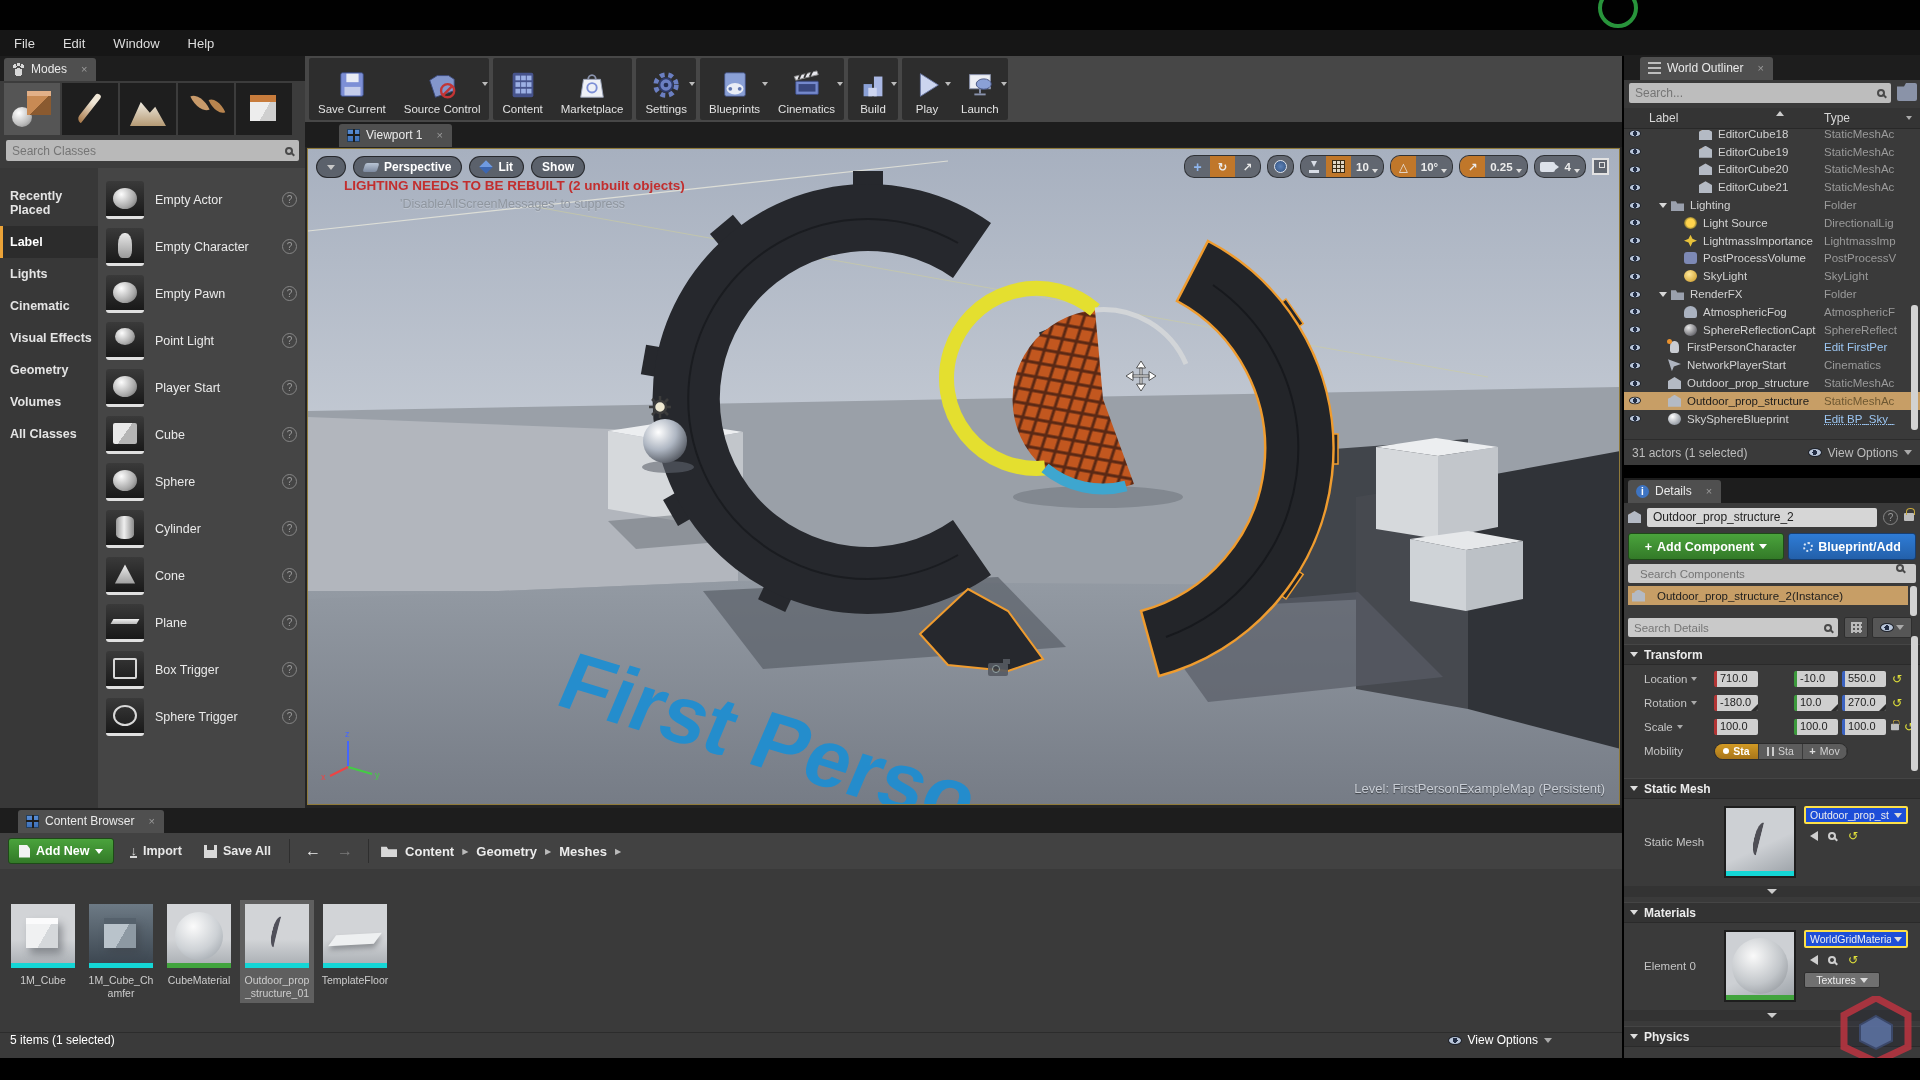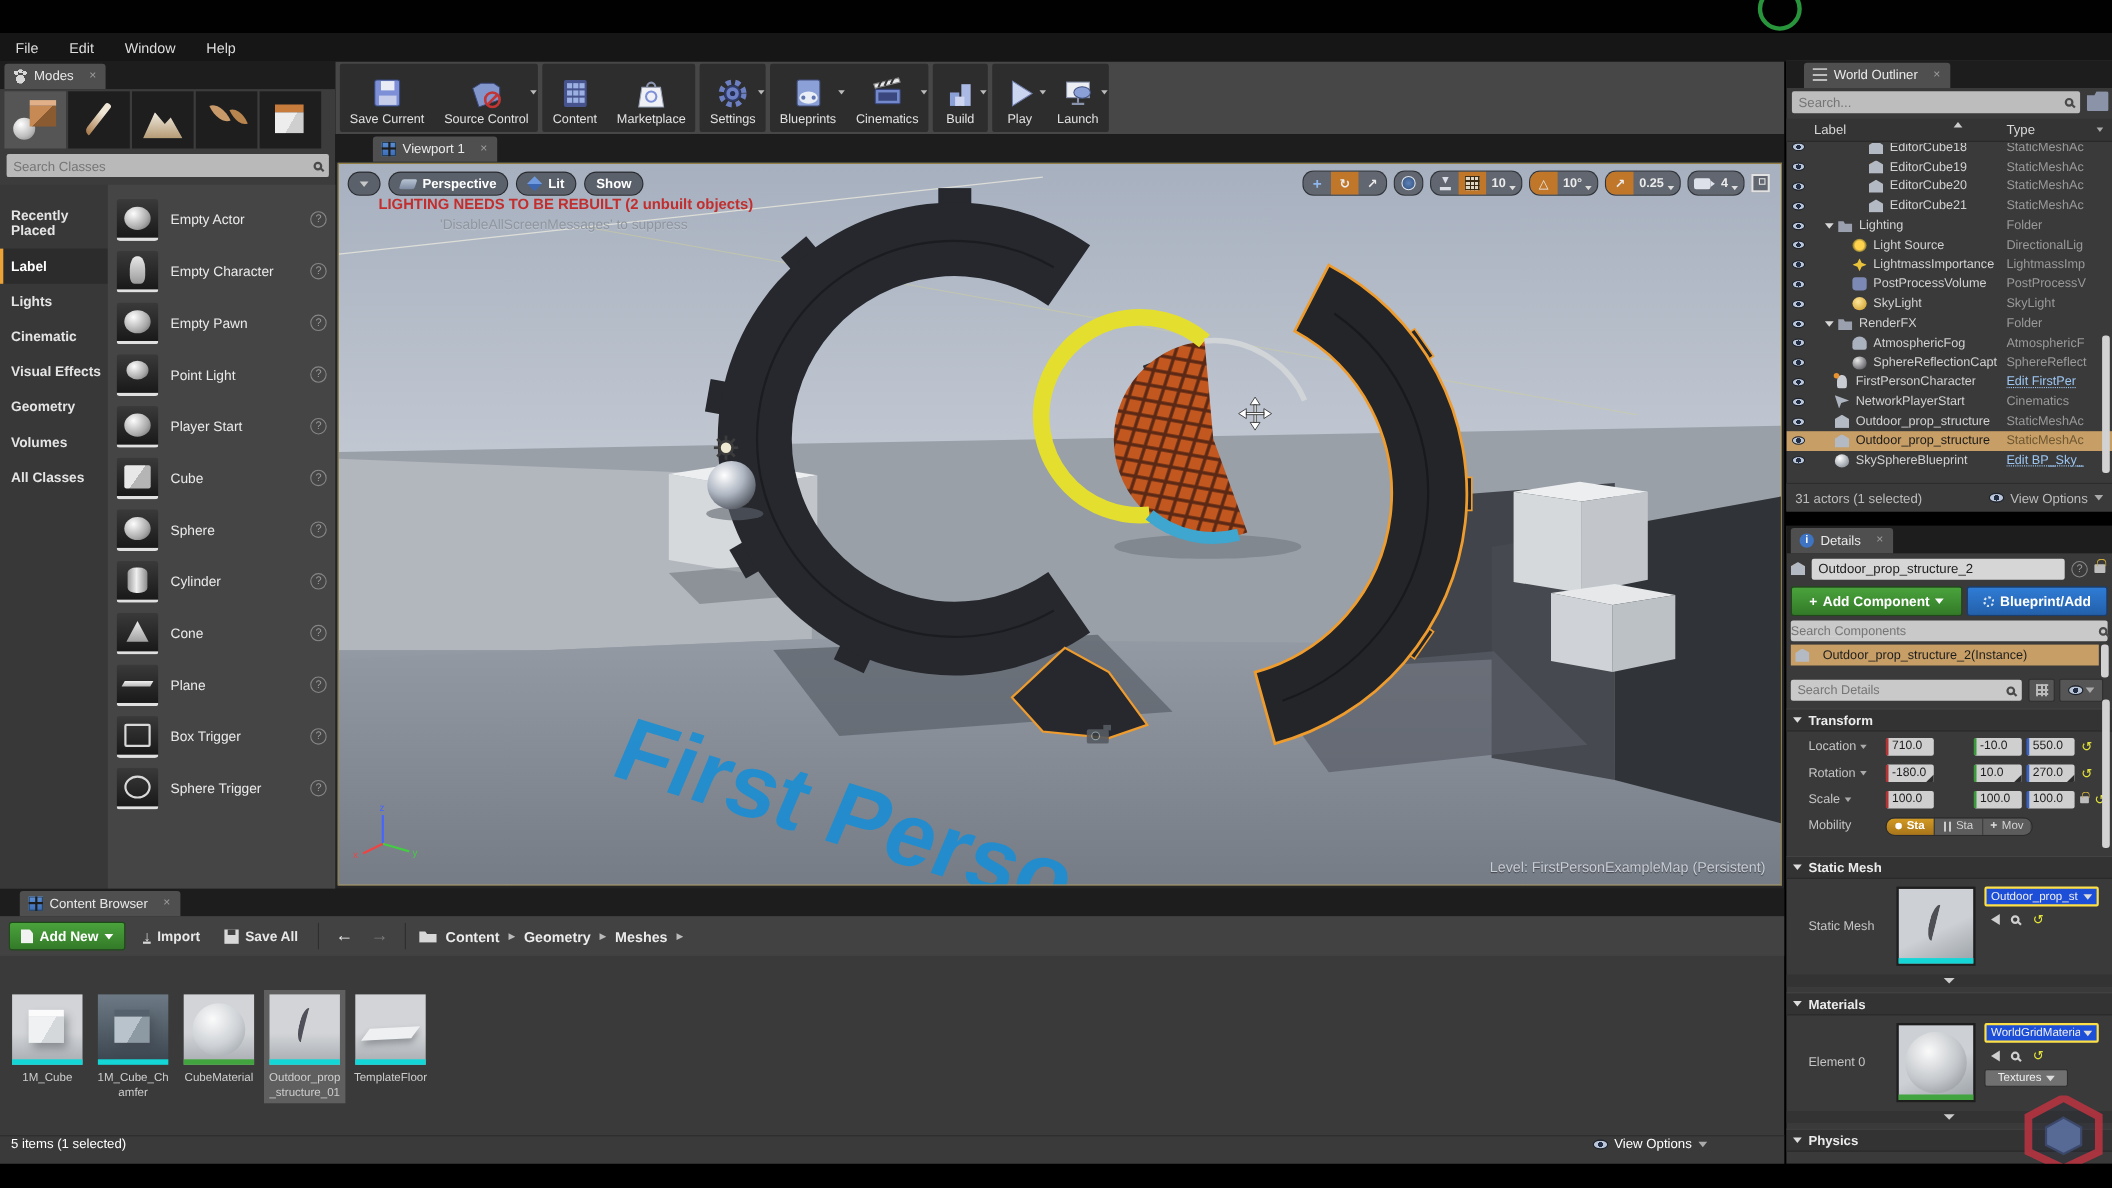--- a/index.html
+++ b/index.html
@@ -144,21 +144,21 @@
   #d-name { position:absolute; left:4px; top:27px; right:4px; height:24px; display:flex; align-items:center; gap:6px; }
   #d-name .oli { margin:0; }
   #d-name input { flex:1; height:19px; background:#d6d6d6; border-radius:2px; font-size:12px; color:#222; padding:0 6px; }
   #d-name .phelp { margin:0; }
   .lockico { width:10px; height:8px; background:#c9a93a; border-radius:1px; position:relative; margin-right:2px; }
   .lockico::before { content:""; position:absolute; left:1.5px; top:-5px; width:7px; height:6px; border:1.5px solid #c9a93a; border-bottom:none; border-radius:4px 4px 0 0; }
   #d-btnrow { position:absolute; left:4px; top:55px; right:4px; height:27px; display:flex; gap:4px; }
   .btn-green { flex:0 0 156px; background:linear-gradient(#4aa33c,#337a28); border:1px solid #1e4a18; border-radius:3px; color:#fff; font-weight:bold; font-size:12.5px; display:flex; align-items:center; justify-content:center; gap:5px; }
   .btn-blue { flex:1; background:linear-gradient(#2f7cd6,#2360aa); border:1px solid #173f73; border-radius:3px; color:#fff; font-weight:bold; font-size:12.5px; display:flex; align-items:center; justify-content:center; gap:5px; overflow:hidden; white-space:nowrap; }
   .gearsdots { width:10px; height:10px; border-radius:50%; border:2.5px dotted #d8e4f4; flex:none; }
-  #d-searchcomp { position:absolute; left:4px; top:86px; right:4px; height:19px; background:#c9c9c9; border-radius:2px; display:flex; align-items:center; padding:0 0; gap:6px;text-decoration:underline; }
+  #d-searchcomp { position:absolute; left:4px; top:86px; right:4px; height:19px; background:#c9c9c9; border-radius:2px; display:flex; padding:0 12px; gap:6px;text-decoration:underline; }
   #d-searchcomp input { flex:1; background:transparent; font-size:11.5px; color:#555; }
   #d-instance { position:absolute; left:4px; top:108px; right:12px; height:19px; background:#c79e66; display:flex; align-items:center; gap:6px; padding:0 4px; font-size:11.5px; color:#1d1d1d; }
   #d-comp-scroll { position:absolute; right:3px; top:108px; height:30px; }
   #d-searchdet { position:absolute; left:4px; top:140px; width:210px; height:19px; background:#c9c9c9; border-radius:2px; display:flex; align-items:center; padding:0 6px; gap:6px; }
   #d-searchdet input { flex:1; background:transparent; font-size:11.5px; color:#555; }
   .sqbtn { position:absolute; top:139px; width:24px; height:21px; background:#565656; border:1px solid #2e2e2e; border-radius:2px; display:flex; align-items:center; justify-content:center; gap:2px; }
   .gridsm { width:11px; height:11px; background:repeating-linear-gradient(90deg,#bbb 0 2px, transparent 2px 4px), repeating-linear-gradient(#bbb 0 2px, transparent 2px 4px); }
   .sect { position:absolute; left:0; right:0; height:21px; background:#333; border-top:1px solid #454545; border-bottom:1px solid #2a2a2a; display:flex; align-items:center; gap:6px; padding:0 6px; font-size:12px; font-weight:bold; color:#ececec; }
   .sect .dtri { border-left:4.5px solid transparent; border-right:4.5px solid transparent; border-top:5.5px solid #ddd; }
   .trow { position:absolute; left:0; right:0; height:22px; display:flex; align-items:center; font-size:11.5px; color:#c4c4c4; }

